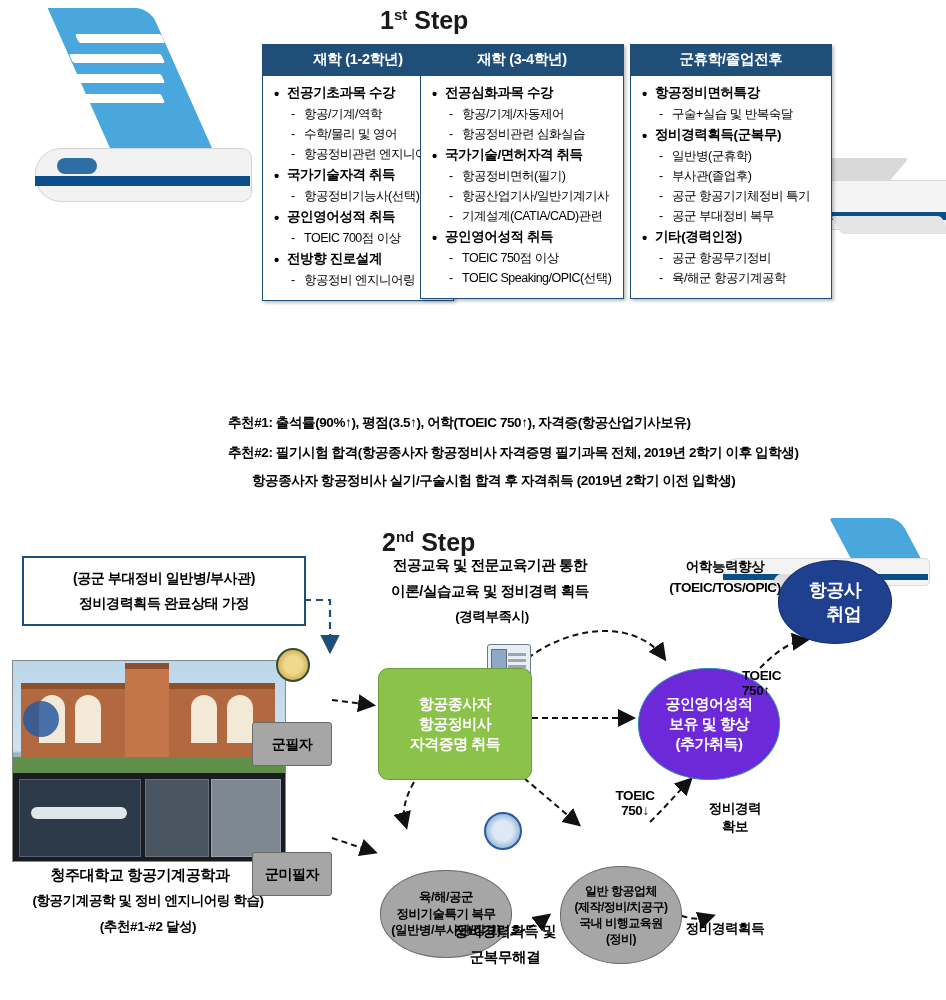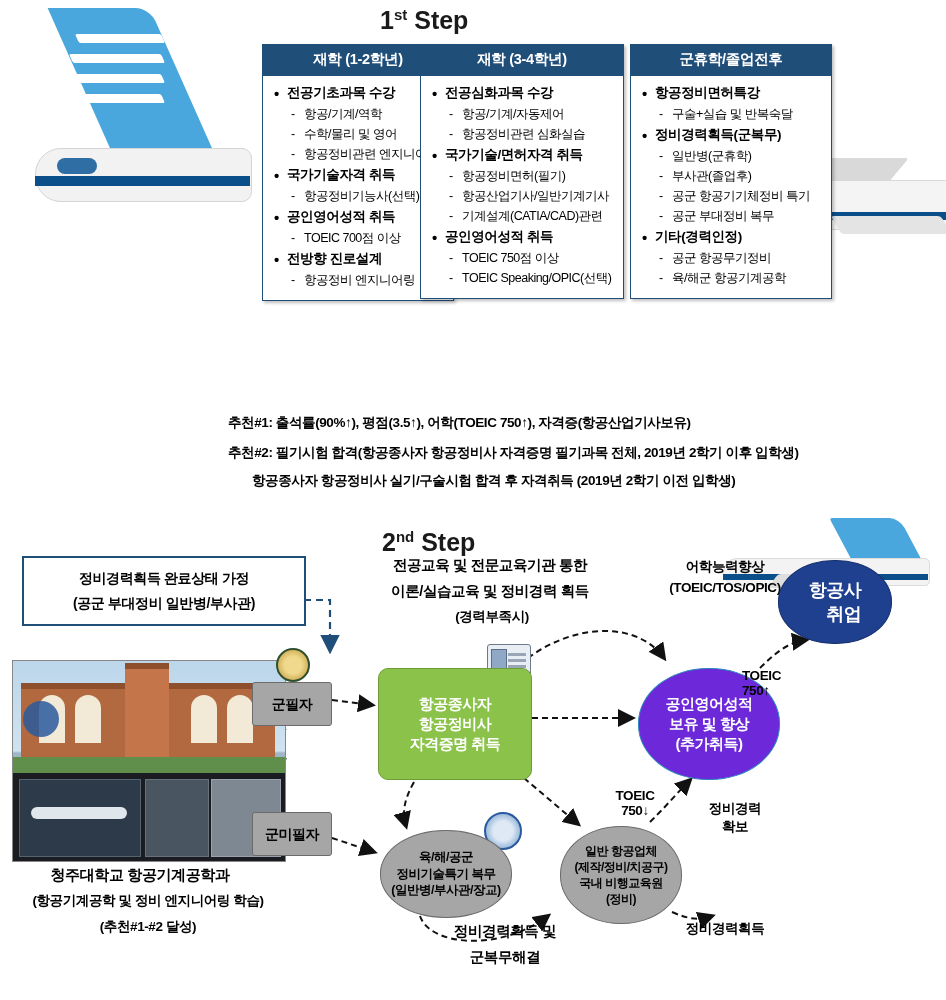--- a/index.html
+++ b/index.html
@@ -383,21 +383,21 @@
     position: absolute;
     display: flex;
     align-items: center;
     justify-content: center;
     text-align: center;
     font-weight: bold;
     letter-spacing: -0.5px;
     line-height: 1.35;
     border: 1.5px solid #6b6b6b;
   }
-  .node.gray { background: #a6a6a6; color: #000; }
+  .node.gray { background: #a6a6a6; color: #000; margin-top: 40px; }
   .node.green { background: #8bc34a; color: #fff; border-color: #6f9c3a; }
   .node.blue-el { background: #6d28d9; color: #fff; border-color: #2b86bd; }
   .node.navy { background: #1f3f8f; color: #fff; border-color: #17306e; text-align: right; }
 
   #n-gunpil { left: 252px; top: 182px; width: 78px; height: 42px; font-size: 14px; border-radius: 3px; }
   #n-gunmi  { left: 252px; top: 312px; width: 78px; height: 42px; font-size: 14px; border-radius: 3px; }
   #n-green  { left: 378px; top: 168px; width: 152px; height: 110px; border-radius: 10px; font-size: 15px; }
   #n-blue   { left: 638px; top: 168px; width: 140px; height: 110px; border-radius: 70px / 55px; font-size: 15px; }
   #n-navy   { left: 778px; top: 60px; width: 112px; height: 82px; border-radius: 56px / 41px; font-size: 18px; }
   #n-army   { left: 380px; top: 330px; width: 130px; height: 86px; border-radius: 65px / 43px; font-size: 12.5px; }
@@ -613,22 +613,22 @@
     <path d="M650,322 C672,300 678,292 690,280" stroke="#111" stroke-width="2" fill="none" stroke-dasharray="6,4" marker-end="url(#arrB)"></path>
 
     <path d="M760,168 C778,150 790,142 806,140" stroke="#111" stroke-width="2" fill="none" stroke-dasharray="6,4" marker-end="url(#arrB)"></path>
 
     <path d="M528,158 C580,120 640,124 664,158" stroke="#111" stroke-width="2" fill="none" stroke-dasharray="6,4" marker-end="url(#arrB)"></path>
 
     <path d="M672,412 C690,420 700,420 712,416" stroke="#111" stroke-width="2" fill="none" stroke-dasharray="6,4" marker-end="url(#arrB)"></path>
   </svg>
 
   <div class="callout">
+    <div>(공군 부대정비 일반병/부사관)</div>
     <div>정비경력획득 완료상태 가정</div>
-    <div>(공군 부대정비 일반병/부사관)</div>
   </div>
 
   <div class="photo">
     <div class="bldg"></div>
     <div class="arch" style="left:26px;"></div>
     <div class="arch" style="left:62px;"></div>
     <div class="arch" style="left:178px;"></div>
     <div class="arch" style="left:214px;"></div>
     <div class="tower"></div>
     <div class="lawn"></div>

